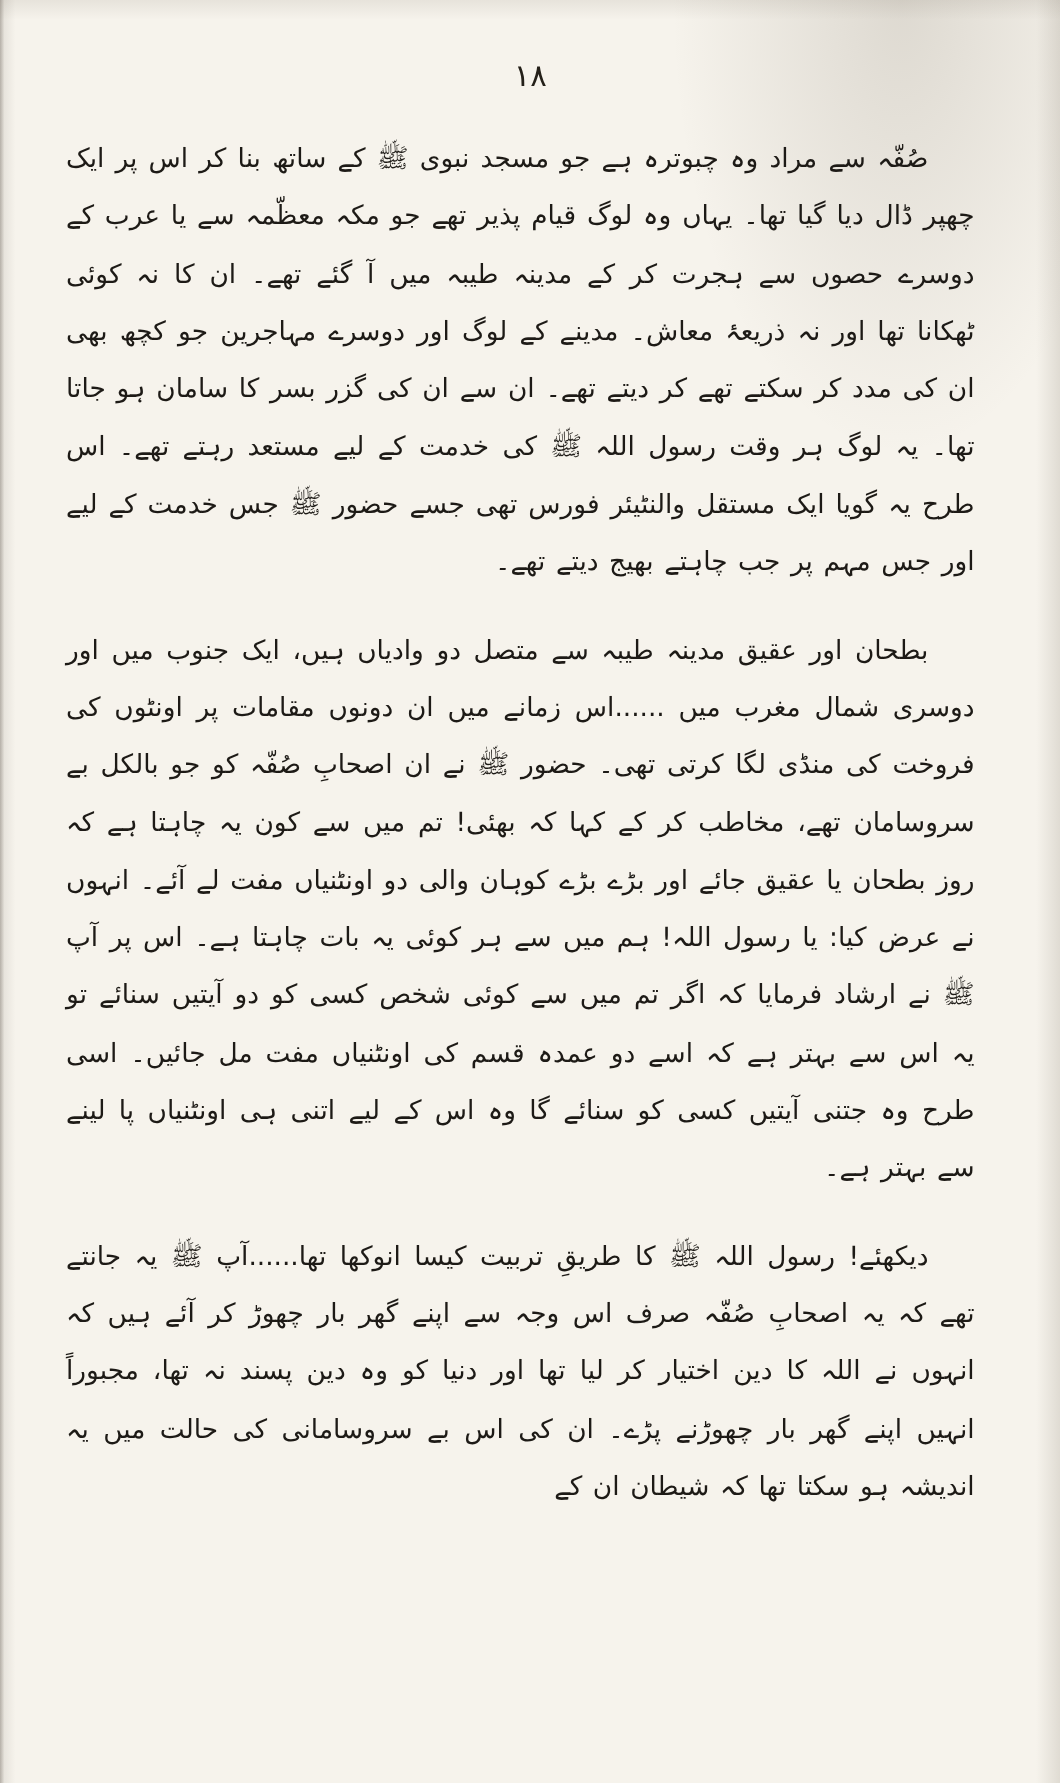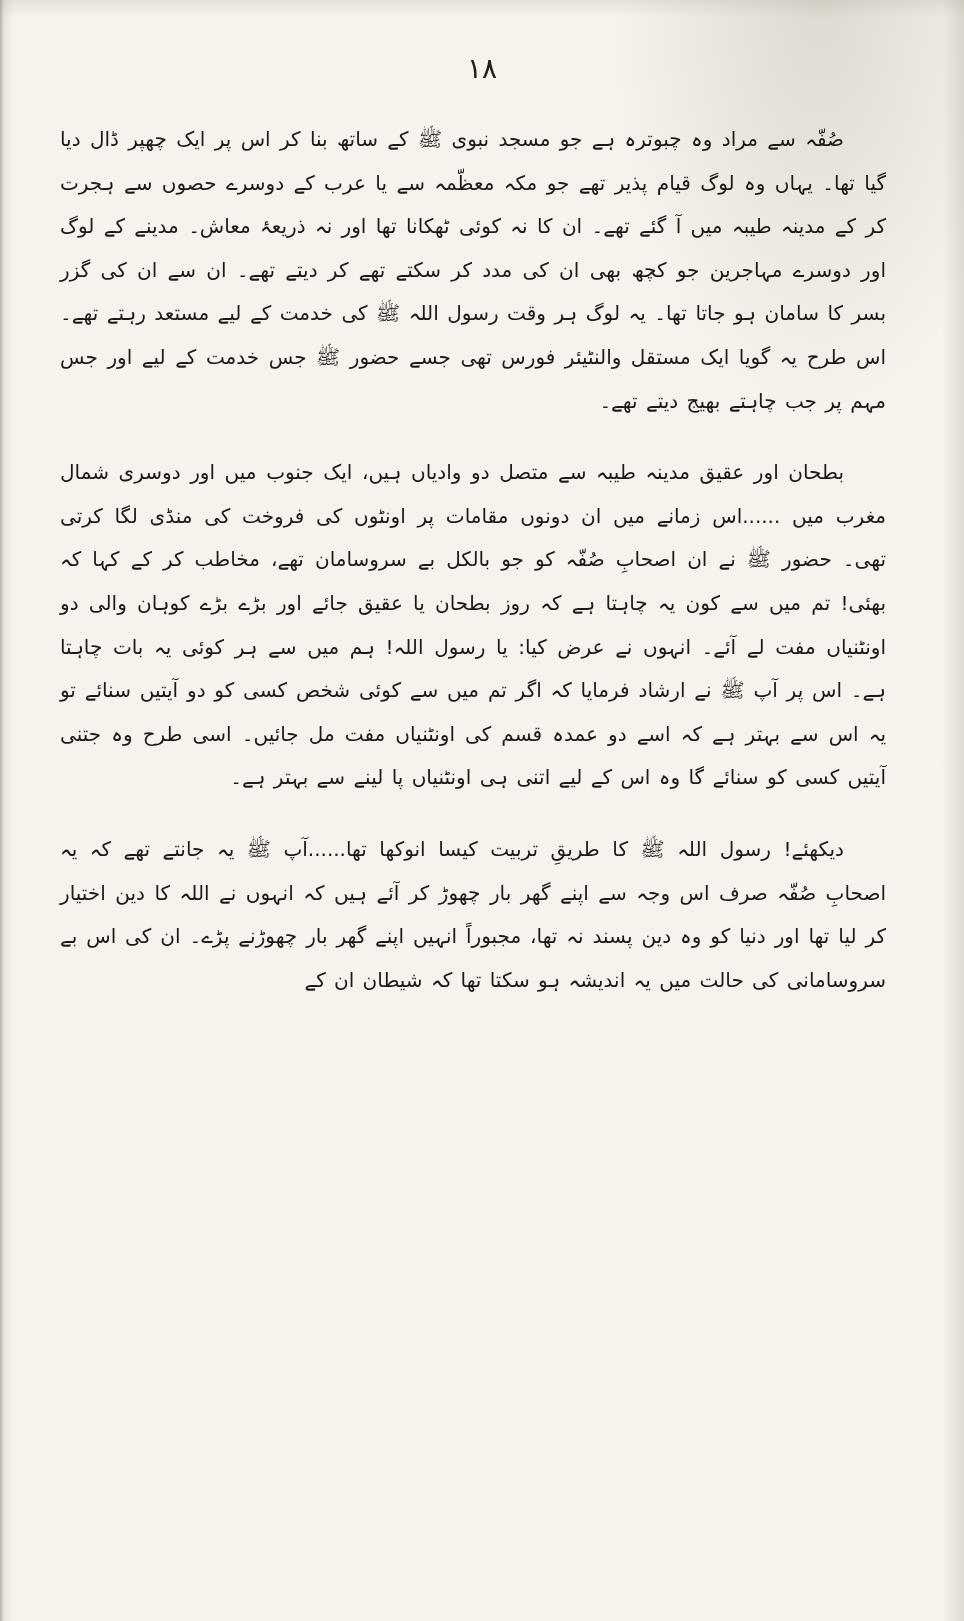--- a/index.html
+++ b/index.html
@@ -40,21 +40,21 @@
     position: absolute;
     top: 118px;
     right: 78px;
     left: 60px;
     direction: rtl;
     text-align: justify;
     text-justify: inter-word;
   }
   .para {
     margin: 0 0 28px 0;
-    font-size: 20px;
+    font-size: 24px;
     line-height: 2.18;
     text-indent: 42px;
     word-spacing: 2px;
     color: #1d1a16;
   }
   .para:last-child {
     margin-bottom: 0;
   }
 </style>
 </head>

